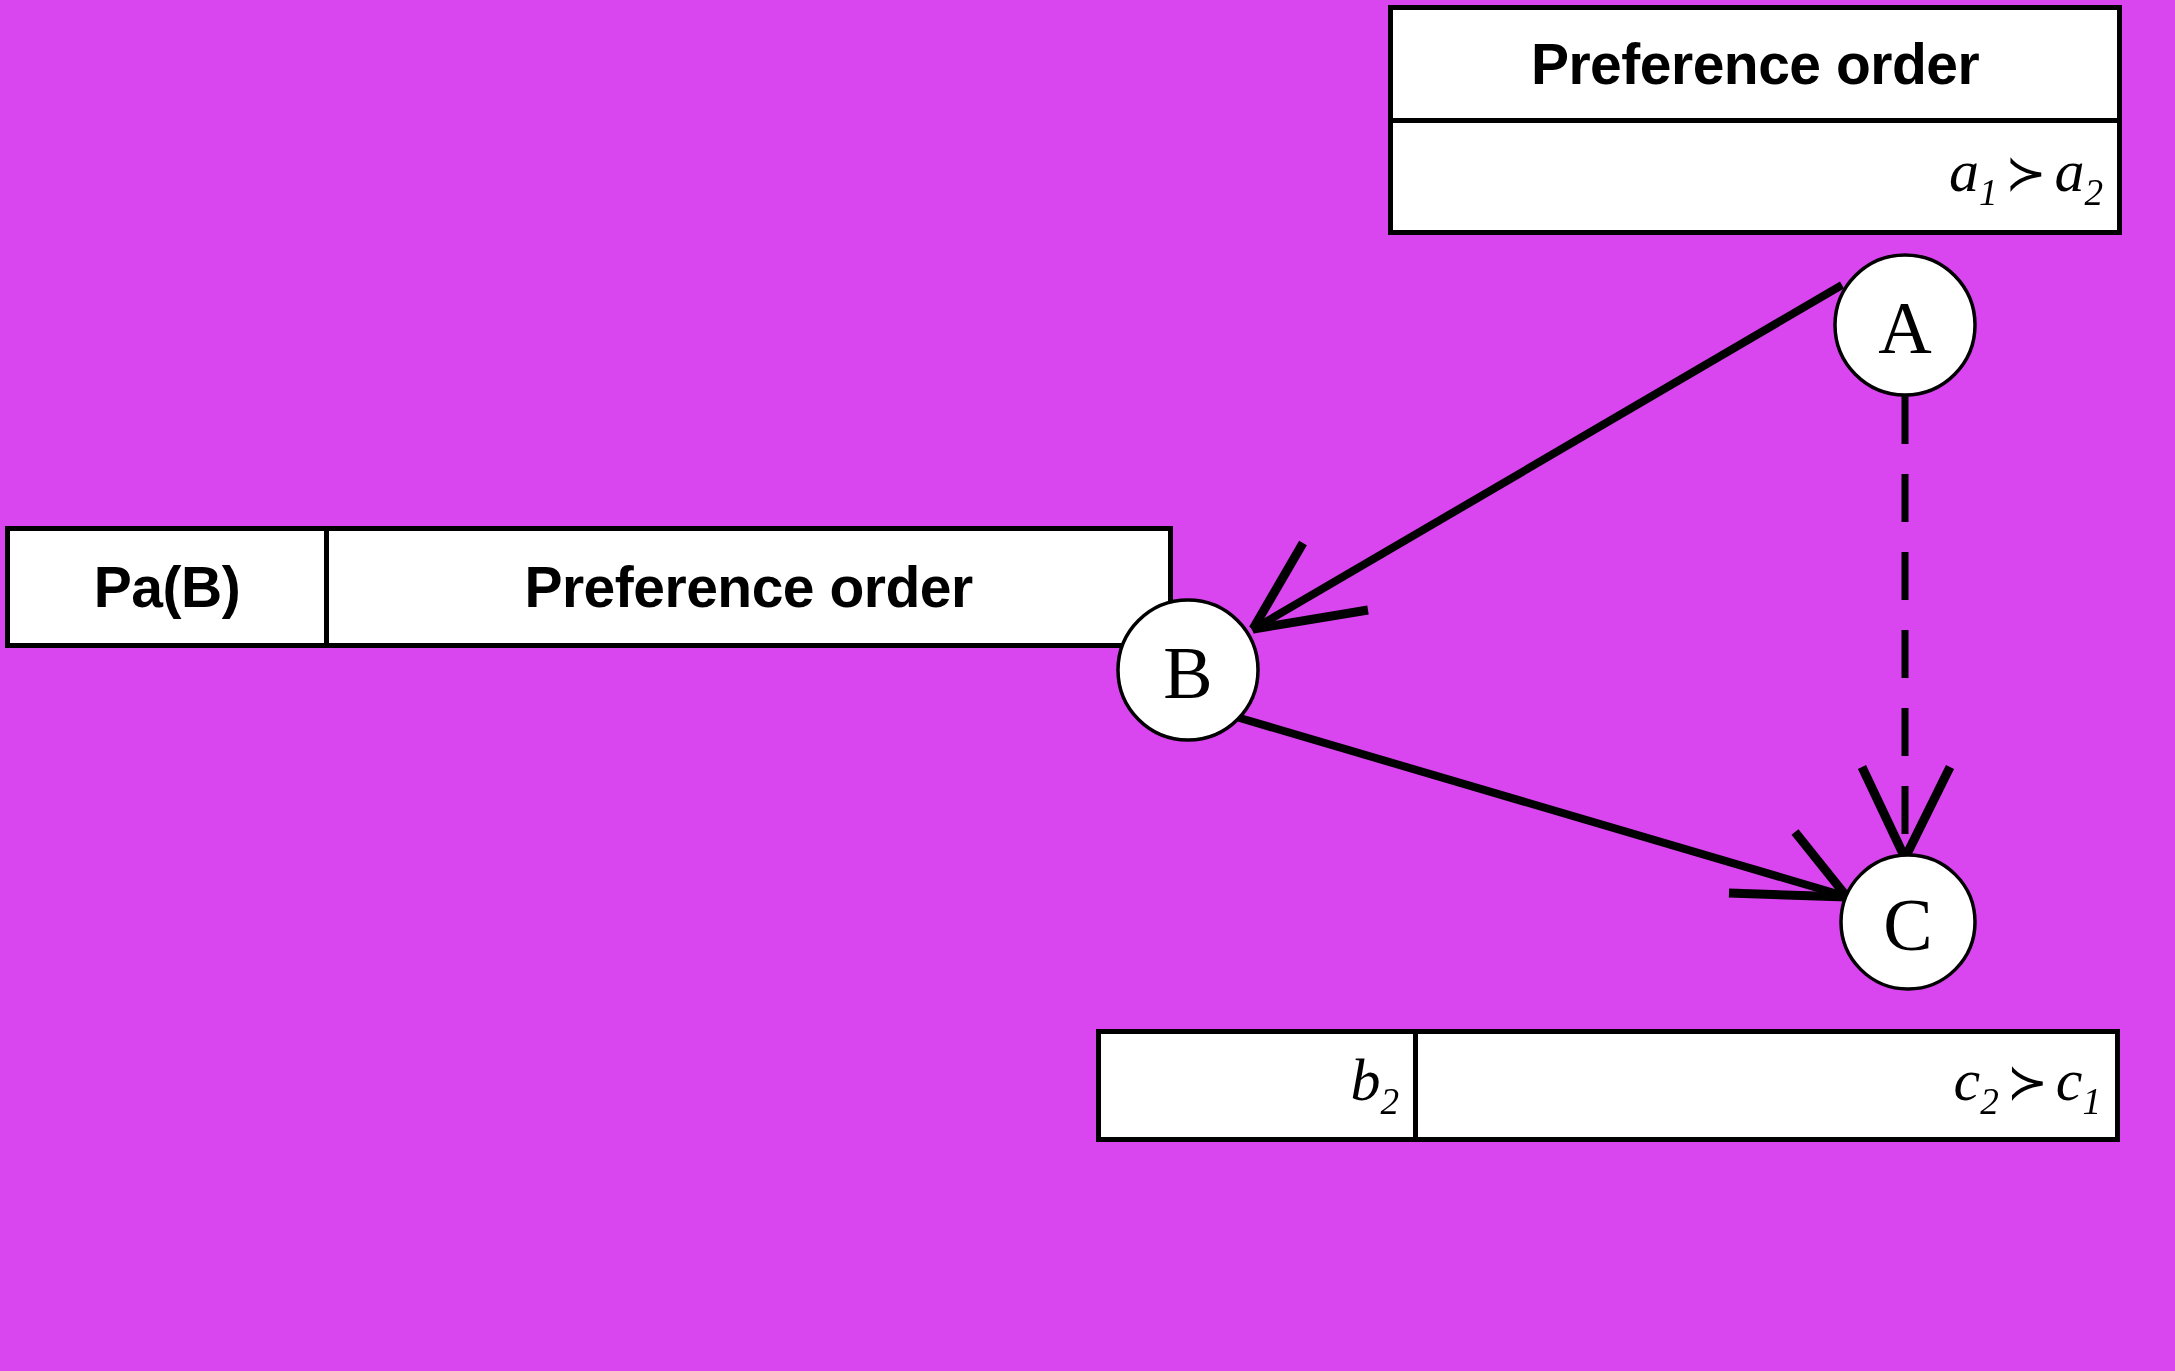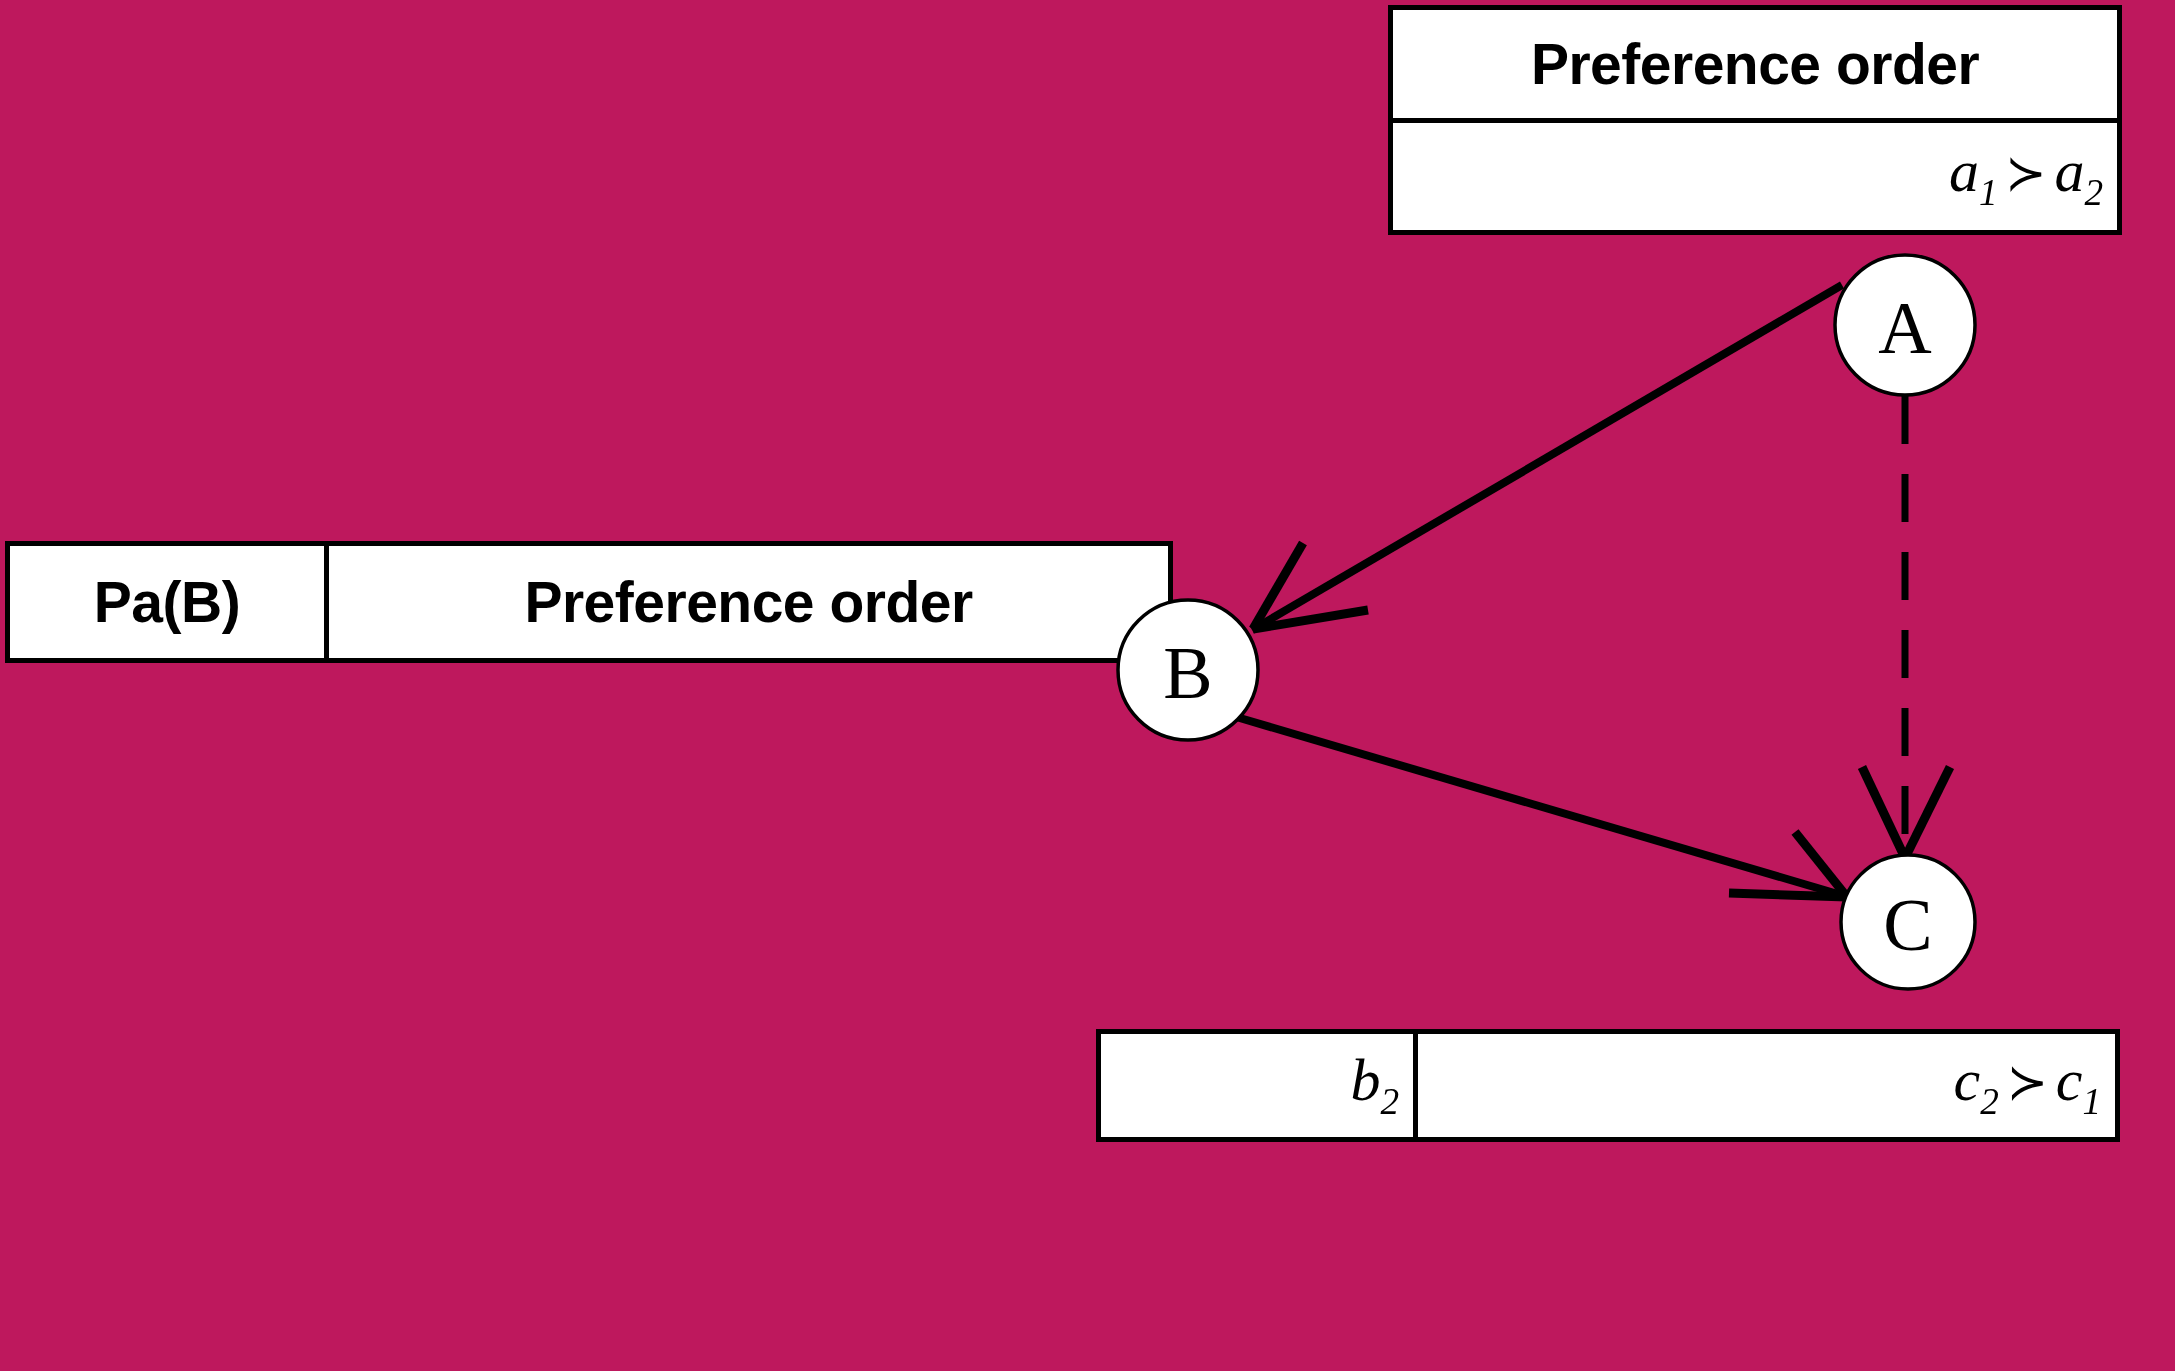--- a/index.html
+++ b/index.html
@@ -4,21 +4,21 @@
 <style>
   html, body {
     margin: 0;
     padding: 0;
     background: #ffffff;
   }
   #canvas {
     position: relative;
     width: 2175px;
     height: 1371px;
-    background: #be185d;
+    background: #d946ef;
     overflow: hidden;
     font-family: "Liberation Sans", sans-serif;
   }
 
   
   .cpt {
     position: absolute;
     border-collapse: collapse;
     background: #ffffff;
     table-layout: fixed;
@@ -63,21 +63,21 @@
     position: relative;
     top: -0.02em;
   }
 
   
   #table-a { left: 1388px; top: 5px; width: 734px; }
   #table-a .r-hdr td { height: 108px; }
   #table-a .r-val td { height: 107px; }
 
   
-  #table-b { left: 5px; top: 541px; width: 1168px; }
+  #table-b { left: 5px; top: 526px; width: 1168px; }
   #table-b .c1 { width: 286px; }
   #table-b .r-hdr td { height: 112px; }
   #table-b .r-val td { height: 105px; }
 
   
   #table-c { left: 1096px; top: 1029px; width: 1024px; }
   #table-c .c1 { width: 284px; }
   #table-c .r-hdr td { height: 113px; }
   #table-c .r-val td { height: 103px; }
 

